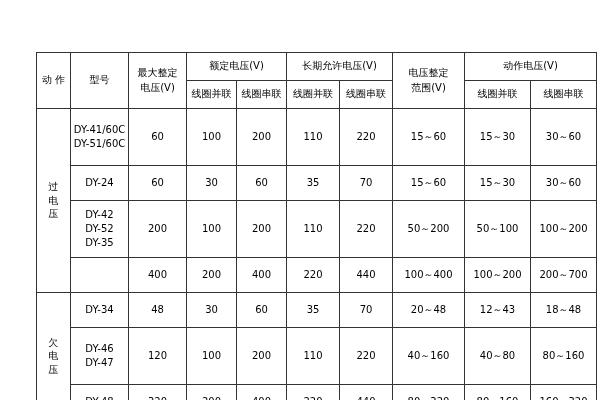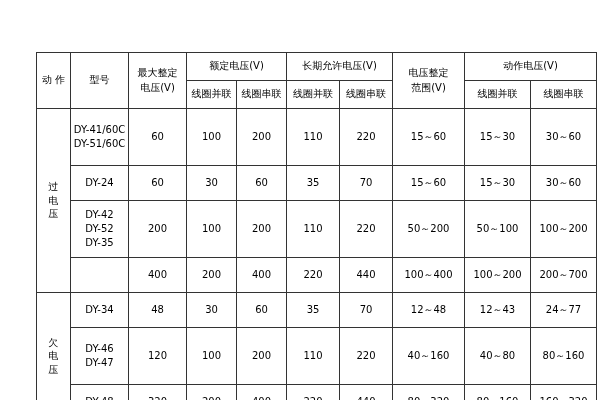--- a/index.html
+++ b/index.html
@@ -187,23 +187,23 @@
             <span class="ch">压</span>
           </td>
           <td class="model-cell">
             <span class="m">DY-34</span>
           </td>
           <td>48</td>
           <td>30</td>
           <td>60</td>
           <td>35</td>
           <td>70</td>
-          <td>12～48</td>
+          <td>20～48</td>
           <td>12～43</td>
-          <td>24～77</td>
+          <td>18～48</td>
         </tr>
         <tr class="body-row tall-row">
           <td class="model-cell">
             <span class="m">DY-46</span>
             <span class="m">DY-47</span>
           </td>
           <td>120</td>
           <td>100</td>
           <td>200</td>
           <td>110</td>

